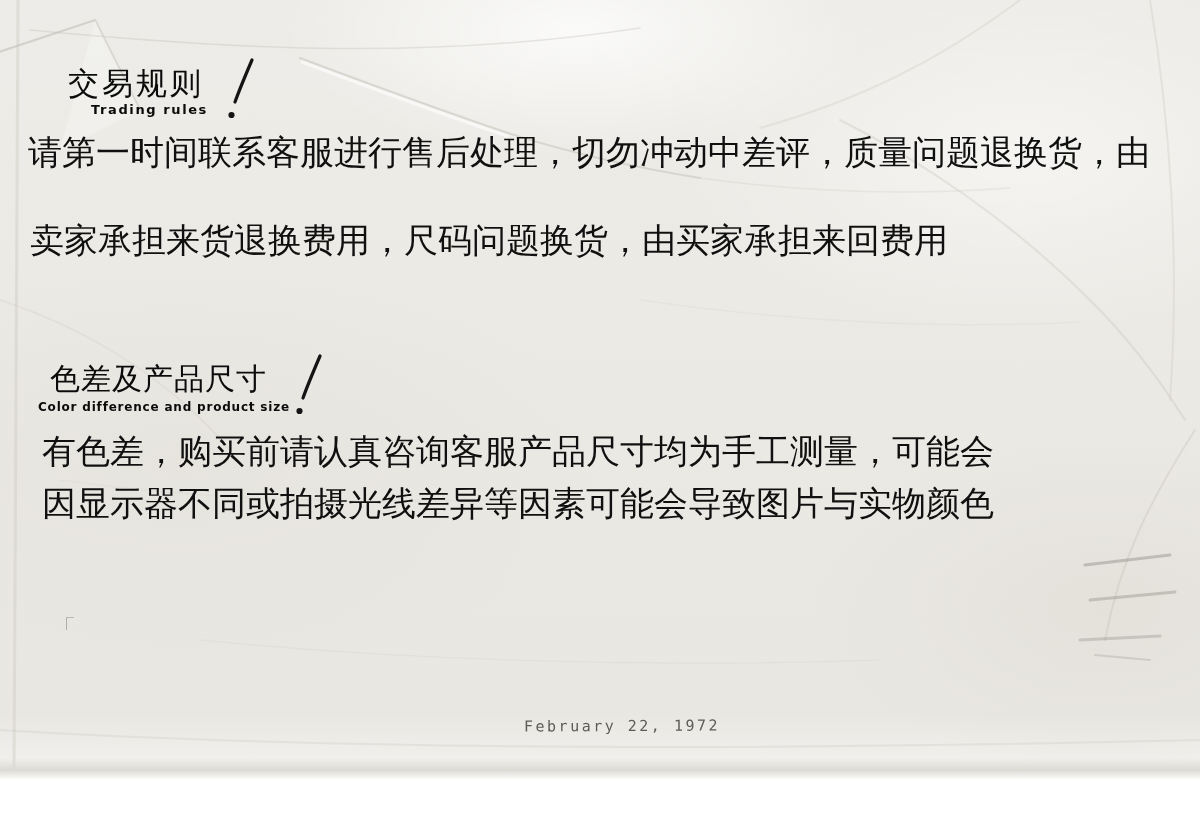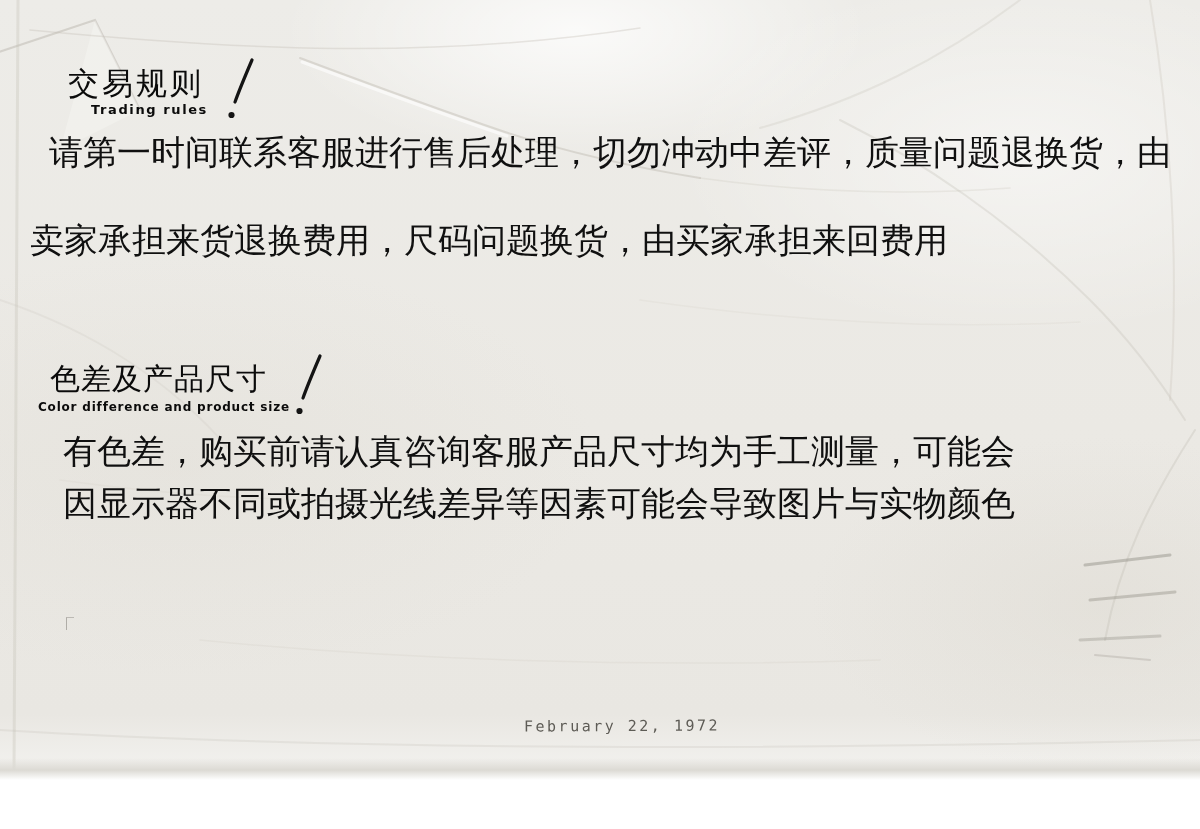--- a/index.html
+++ b/index.html
@@ -27,21 +27,21 @@
   .zh{color:#0d0d0d;-webkit-font-smoothing:antialiased;}
   .sec-title{
     position:absolute;font-size:31px;letter-spacing:3px;font-weight:500;color:#0b0b0b;
     line-height:34px;
   }
   .sec-sub{
     position:absolute;font-size:13px;font-weight:bold;letter-spacing:1.6px;color:#0b0b0b;
   }
   .excl{position:absolute;}
   .para{position:absolute;font-size:34px;line-height:52px;color:#101010;letter-spacing:0px;white-space:nowrap;}
-  .para .line{height:52px;margin-left:21px;}
+  .para .line{height:52px;}
   .date-stamp{
     position:absolute;left:524px;top:717px;
     font-family:"DejaVu Sans Mono","Liberation Mono",monospace;
     font-size:15px;letter-spacing:2.5px;color:#52504a;opacity:.92;
     transform:rotate(-.3deg);
   }
   .faint-mark{
     position:absolute;left:66px;top:617px;width:7px;height:12px;
     border-left:1px solid rgba(120,117,110,.5);
     border-top:1px solid rgba(120,117,110,.4);

